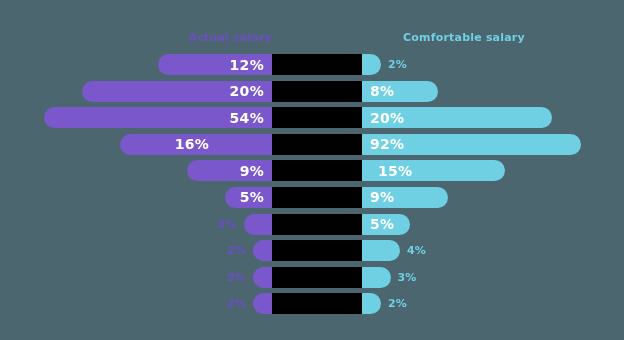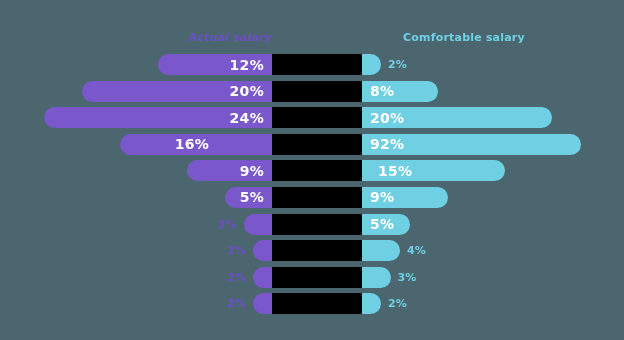--- a/index.html
+++ b/index.html
@@ -36,21 +36,20 @@
     position: absolute;
     font-size: 11px;
     font-weight: bold;
     letter-spacing: .2px;
     white-space: nowrap;
   }
 
   .hdr-left {
     right: 352px;
     color: #6b4fc4;
-    font-style: italic;
   }
 
   .hdr-right {
     left: 363px;
     color: #6fd0e3;
     margin-left: 40px;
   }
 
   
   .rows {
@@ -207,21 +206,21 @@
         </div>
         <div class="right-half">
           <div class="bar-right" style="width: 76px;">
             <span class="val-in">8%</span>
           </div>
         </div>
       </div>
       <div class="row">
         <div class="left-half">
           <div class="bar-left" style="width: 228px;">
-            <span class="val-in">24%</span>
+            <span class="val-in">54%</span>
           </div>
         </div>
         <div class="center-col">
           <span class="center-label"></span>
         </div>
         <div class="right-half">
           <div class="bar-right" style="width: 190px;">
             <span class="val-in">20%</span>
           </div>
         </div>

